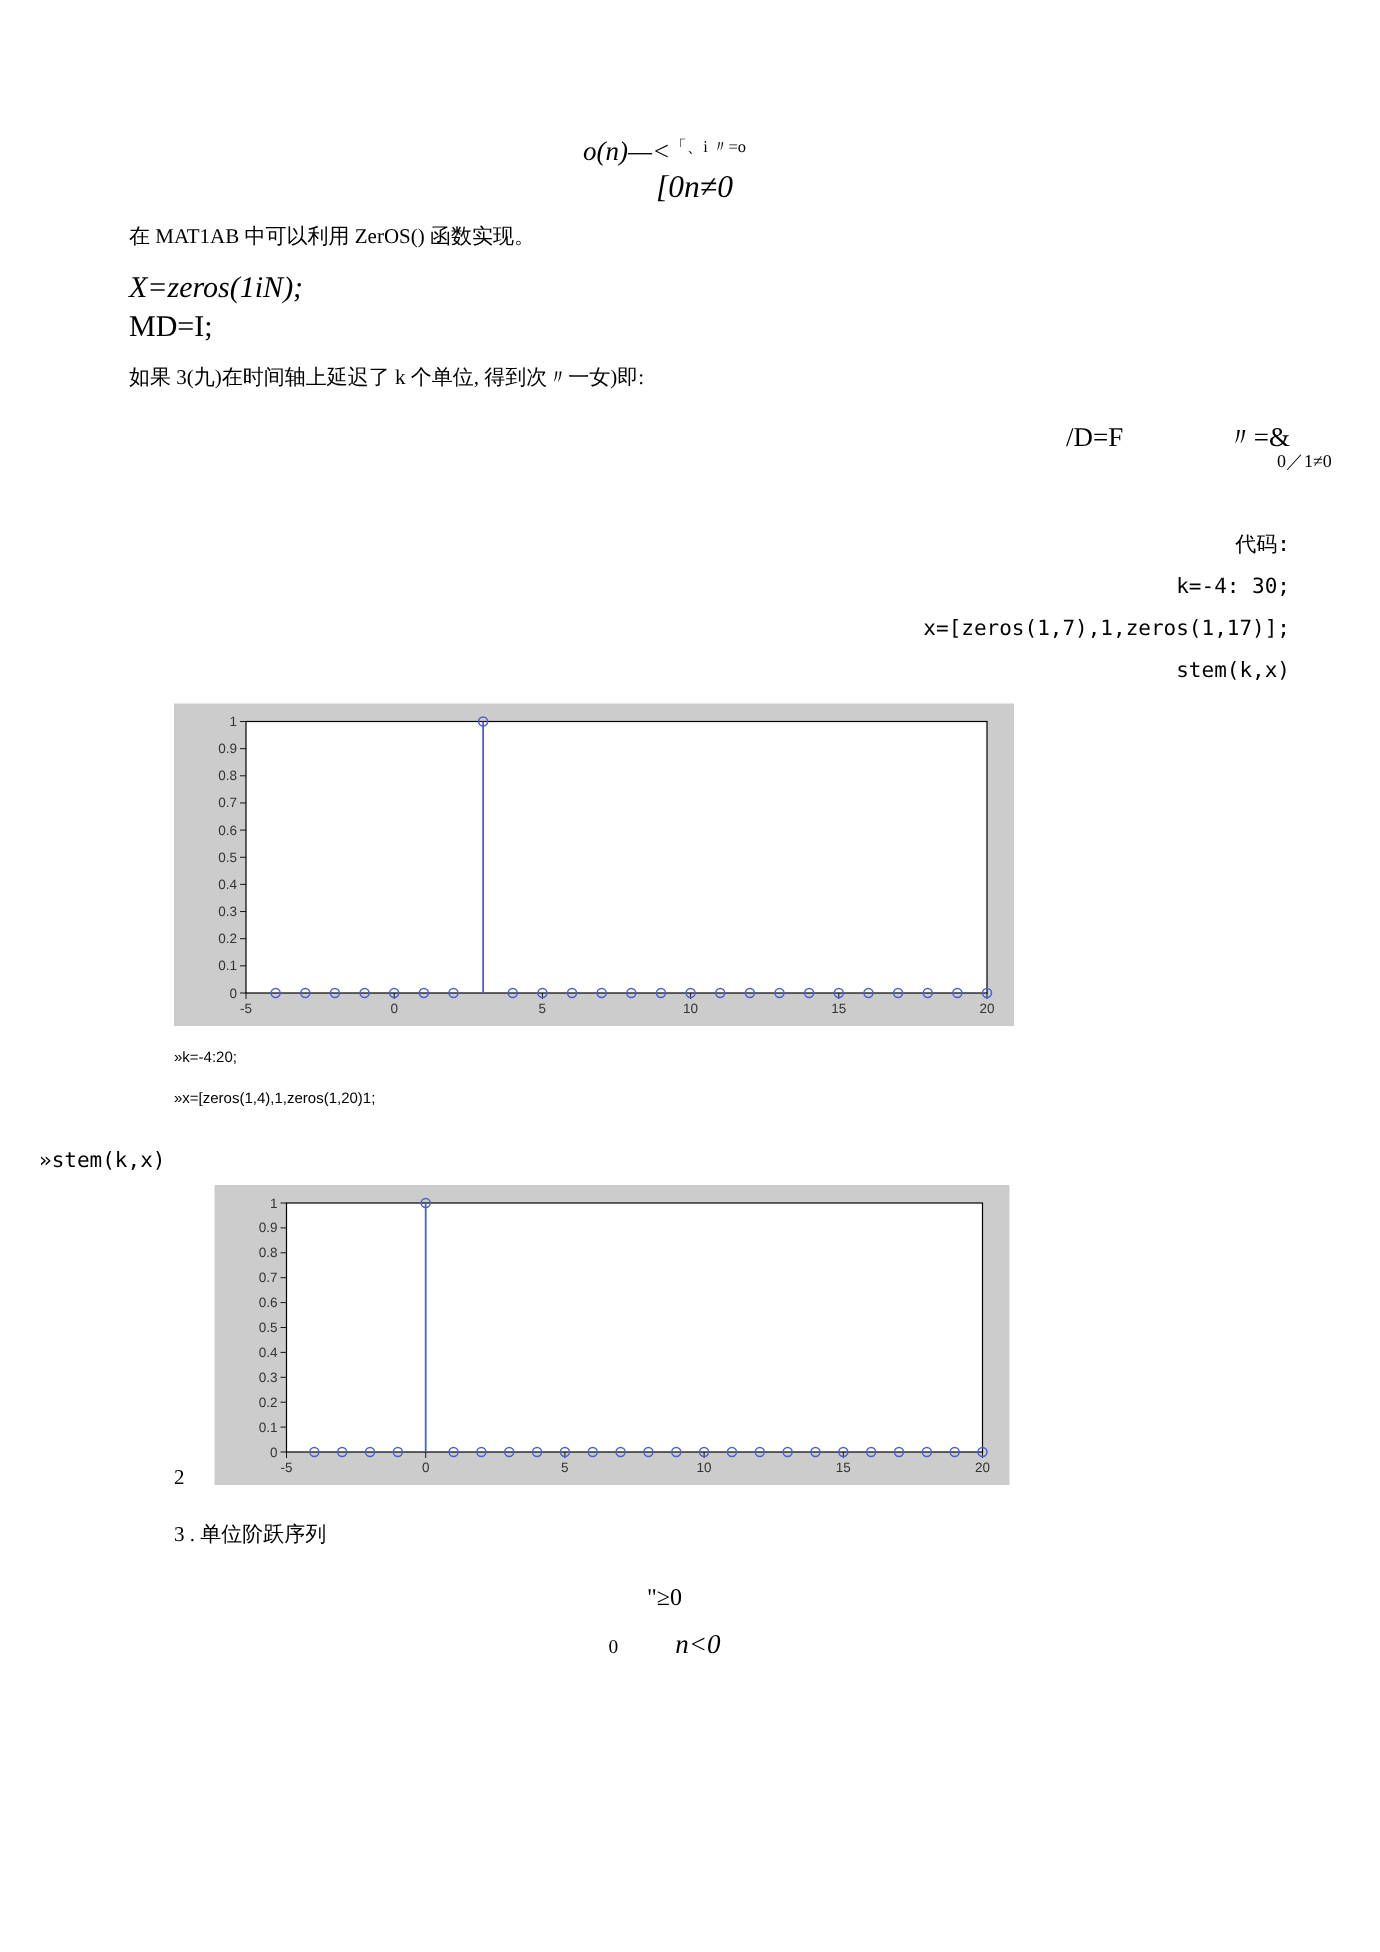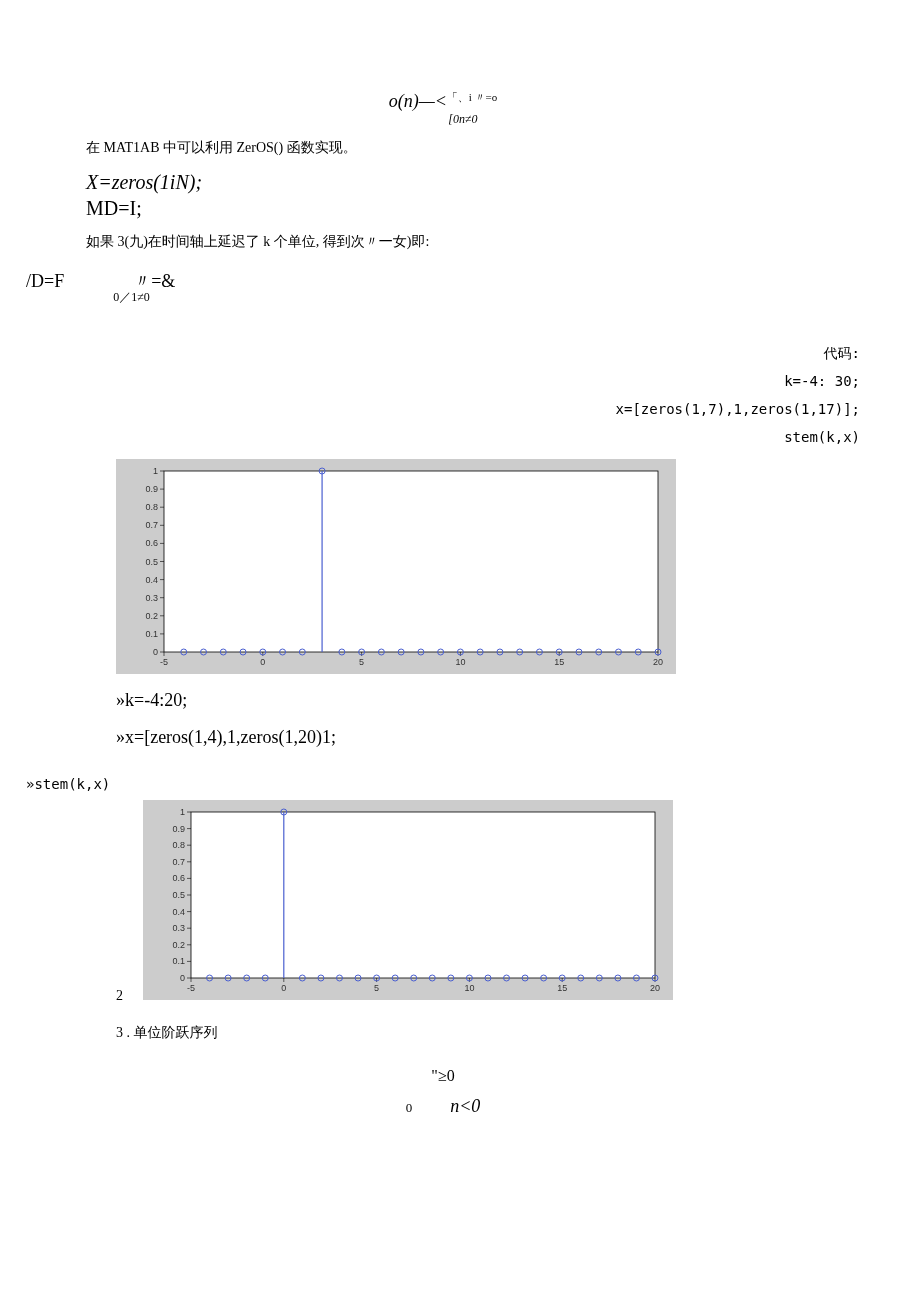--- a/index.html
+++ b/index.html
@@ -21,37 +21,37 @@
   }
   .formula-center .top {
     font-size: 18px;
     font-style: italic;
   }
   .formula-center .sup {
     font-size: 11px;
     vertical-align: super;
   }
   .formula-center .bottom {
-    font-size: 12px;
+    font-size: 21px;
     font-style: italic;
     margin-left: 40px;
   }
   .para {
     margin: 12px 0 12px 60px;
     font-size: 14px;
   }
   .big-italic {
     font-family: "Times New Roman", serif;
     font-size: 20px;
     font-style: italic;
     margin-left: 60px;
     line-height: 1.3;
   }
   .formula2 {
-    text-align: left;
+    text-align: right;
     margin: 18px 0;
     font-family: "Times New Roman", serif;
     font-size: 18px;
   }
   .formula2 .sub {
     font-size: 11px;
     vertical-align: sub;
   }
   .code-block {
     margin: 10px 0 8px 90px;
@@ -65,22 +65,22 @@
     width: 560px;
     height: 215px;
     background: #cccccc;
     position: relative;
     display: flex;
     align-items: center;
     justify-content: center;
   }
   .cmd-line {
     margin: 16px 0 12px 90px;
-    font-family: Liberation Serif, serif;
-    font-size: 18px;
+    font-family: Liberation Sans, sans-serif;
+    font-size: 10px;
   }
   .cmd-line-left {
     margin: 28px 0 4px 0;
     font-family: "SimSun", monospace;
     font-size: 14px;
   }
   .num-left {
     margin-left: 90px;
     font-size: 14px;
     font-family: "Times New Roman", serif;

